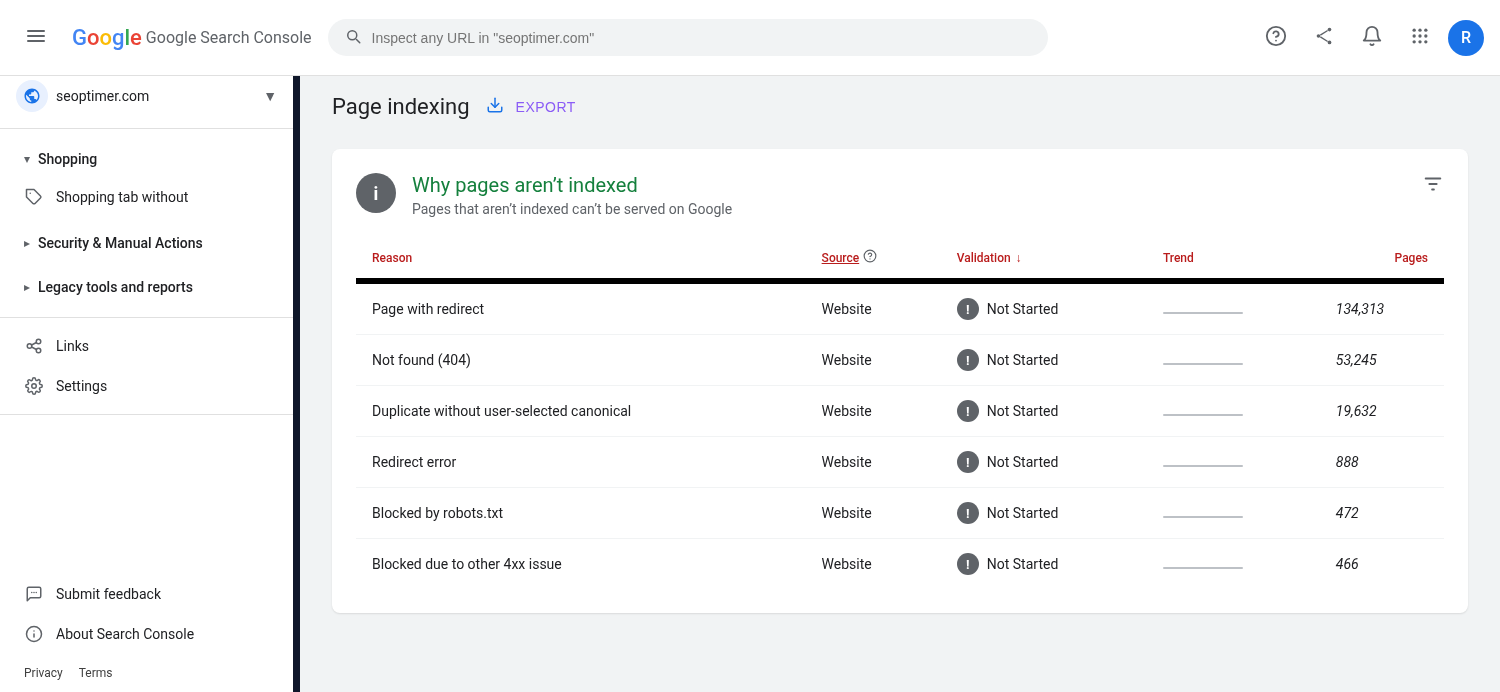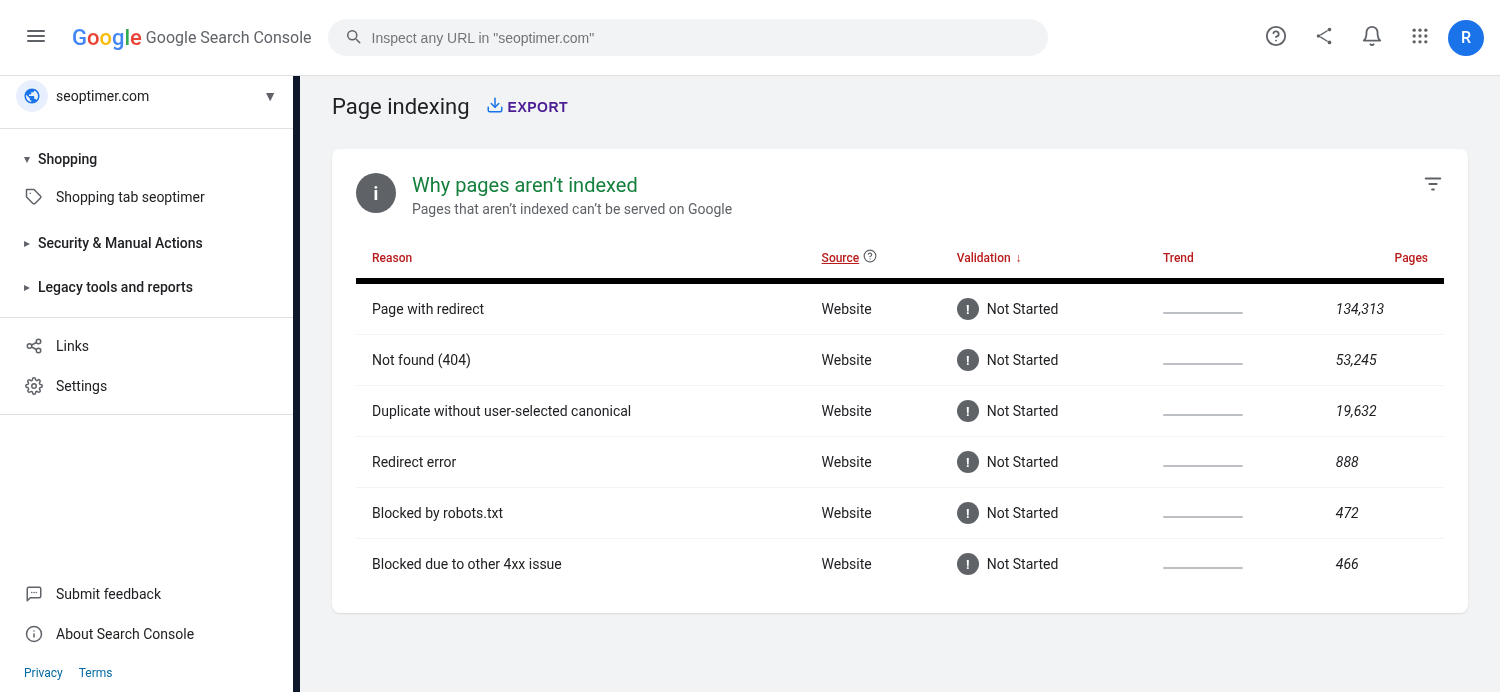--- a/index.html
+++ b/index.html
@@ -61,30 +61,30 @@
     }
     .sidebar-item .item-icon { width: 20px; height: 20px; display: flex; align-items: center; justify-content: center; color: inherit; }
     .sidebar-group-header {
       display: flex; align-items: center; gap: 8px; padding: 10px 24px;
       cursor: pointer; color: #202124; font-size: 14px; font-weight: 500;
     }
     .chevron { font-size: 12px; color: #5f6368; }
     .sidebar-divider { border: none; border-top: 1px solid #e0e0e0; margin: 8px 0; }
     .sidebar-bottom { margin-top: auto; }
     .sidebar-footer { display: flex; gap: 16px; padding: 12px 24px; font-size: 12px; color: #5f6368; }
-    .sidebar-footer a { color: #0369a1; text-decoration: none; }
+    .sidebar-footer a { color: #404040; text-decoration: none; }
 
     
     .main { flex: 1; overflow-y: auto; padding: 24px 32px; }
     .page-header { display: flex; align-items: center; margin-bottom: 24px; }
     .page-title { font-size: 22px; font-weight: 400; color: #202124; }
     .export-btn {
-      display: flex; align-items: center; gap: 4px; padding: 8px 16px;
-      border: none; background: transparent; cursor: pointer; color: #4c1d95;
-      font-size: 14px; font-weight: 700; text-transform: uppercase; letter-spacing: 0.5px;
+      display: flex; align-items: center; gap: 12px; padding: 8px 16px;
+      border: none; background: transparent; cursor: pointer; color: #8b5cf6;
+      font-size: 14px; font-weight: 400; text-transform: uppercase; letter-spacing: 0.5px;
     }
 
     
     .card {
       background: #fff; border-radius: 8px; padding: 24px; box-shadow: 0 1px 2px rgba(0,0,0,0.1);
     }
     .card-header { display: flex; align-items: flex-start; gap: 16px; margin-bottom: 24px; }
     .card-info-icon {
       width: 40px; height: 40px; border-radius: 50%; background: #5f6368;
       display: flex; align-items: center; justify-content: center; color: #fff;
@@ -220,21 +220,21 @@
         <span class="chevron">▾</span>
         <span>Shopping</span>
       </div>
       <div class="sidebar-item">
         <span class="item-icon">
           <svg width="18" height="18" viewBox="0 0 24 24" fill="none">
             <path d="M20.59 13.41l-7.17 7.17a2 2 0 0 1-2.83 0L2 12V2h10l8.59 8.59a2 2 0 0 1 0 2.82z" stroke="#5f6368" stroke-width="2" stroke-linecap="round" stroke-linejoin="round"></path>
             <line x1="7" y1="7" x2="7.01" y2="7" stroke="#5f6368" stroke-width="2" stroke-linecap="round"></line>
           </svg>
         </span>
-        <span>Shopping tab seoptimer</span>
+        <span>Shopping tab without</span>
       </div>
     </div>
 
     <div class="sidebar-section">
       <div class="sidebar-group-header">
         <span class="chevron">▸</span>
         <span>Security &amp; Manual Actions</span>
       </div>
     </div>
 

